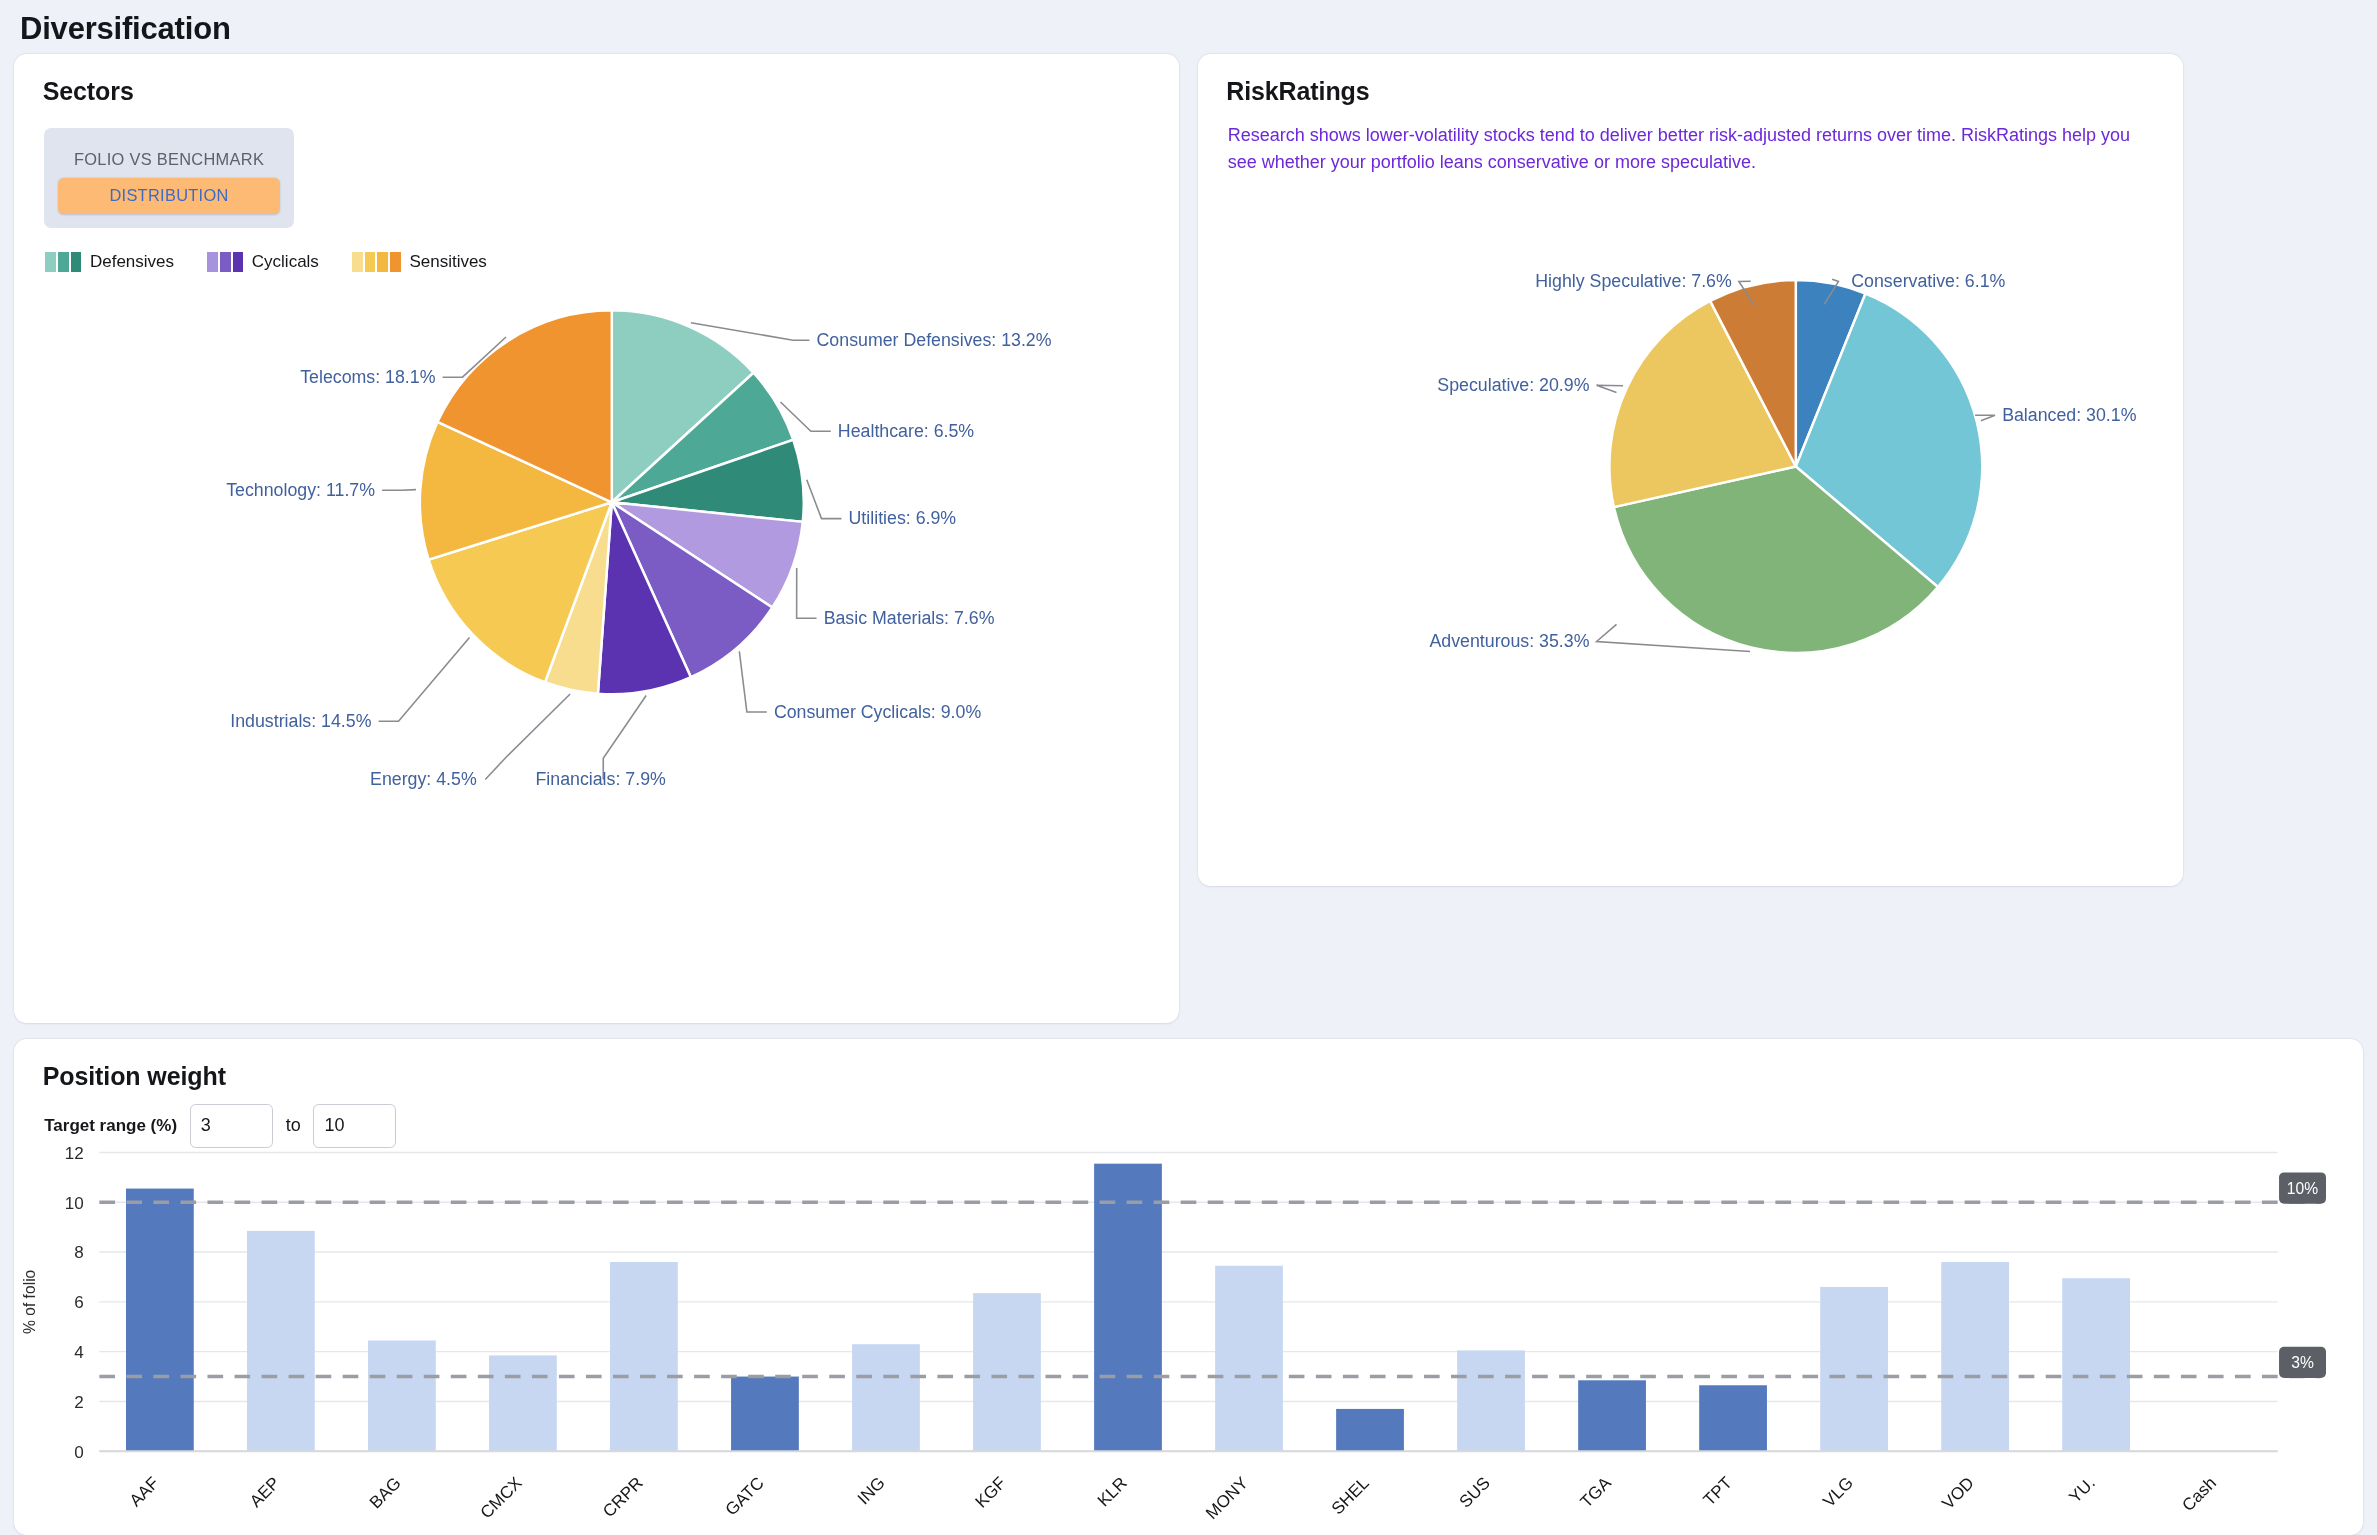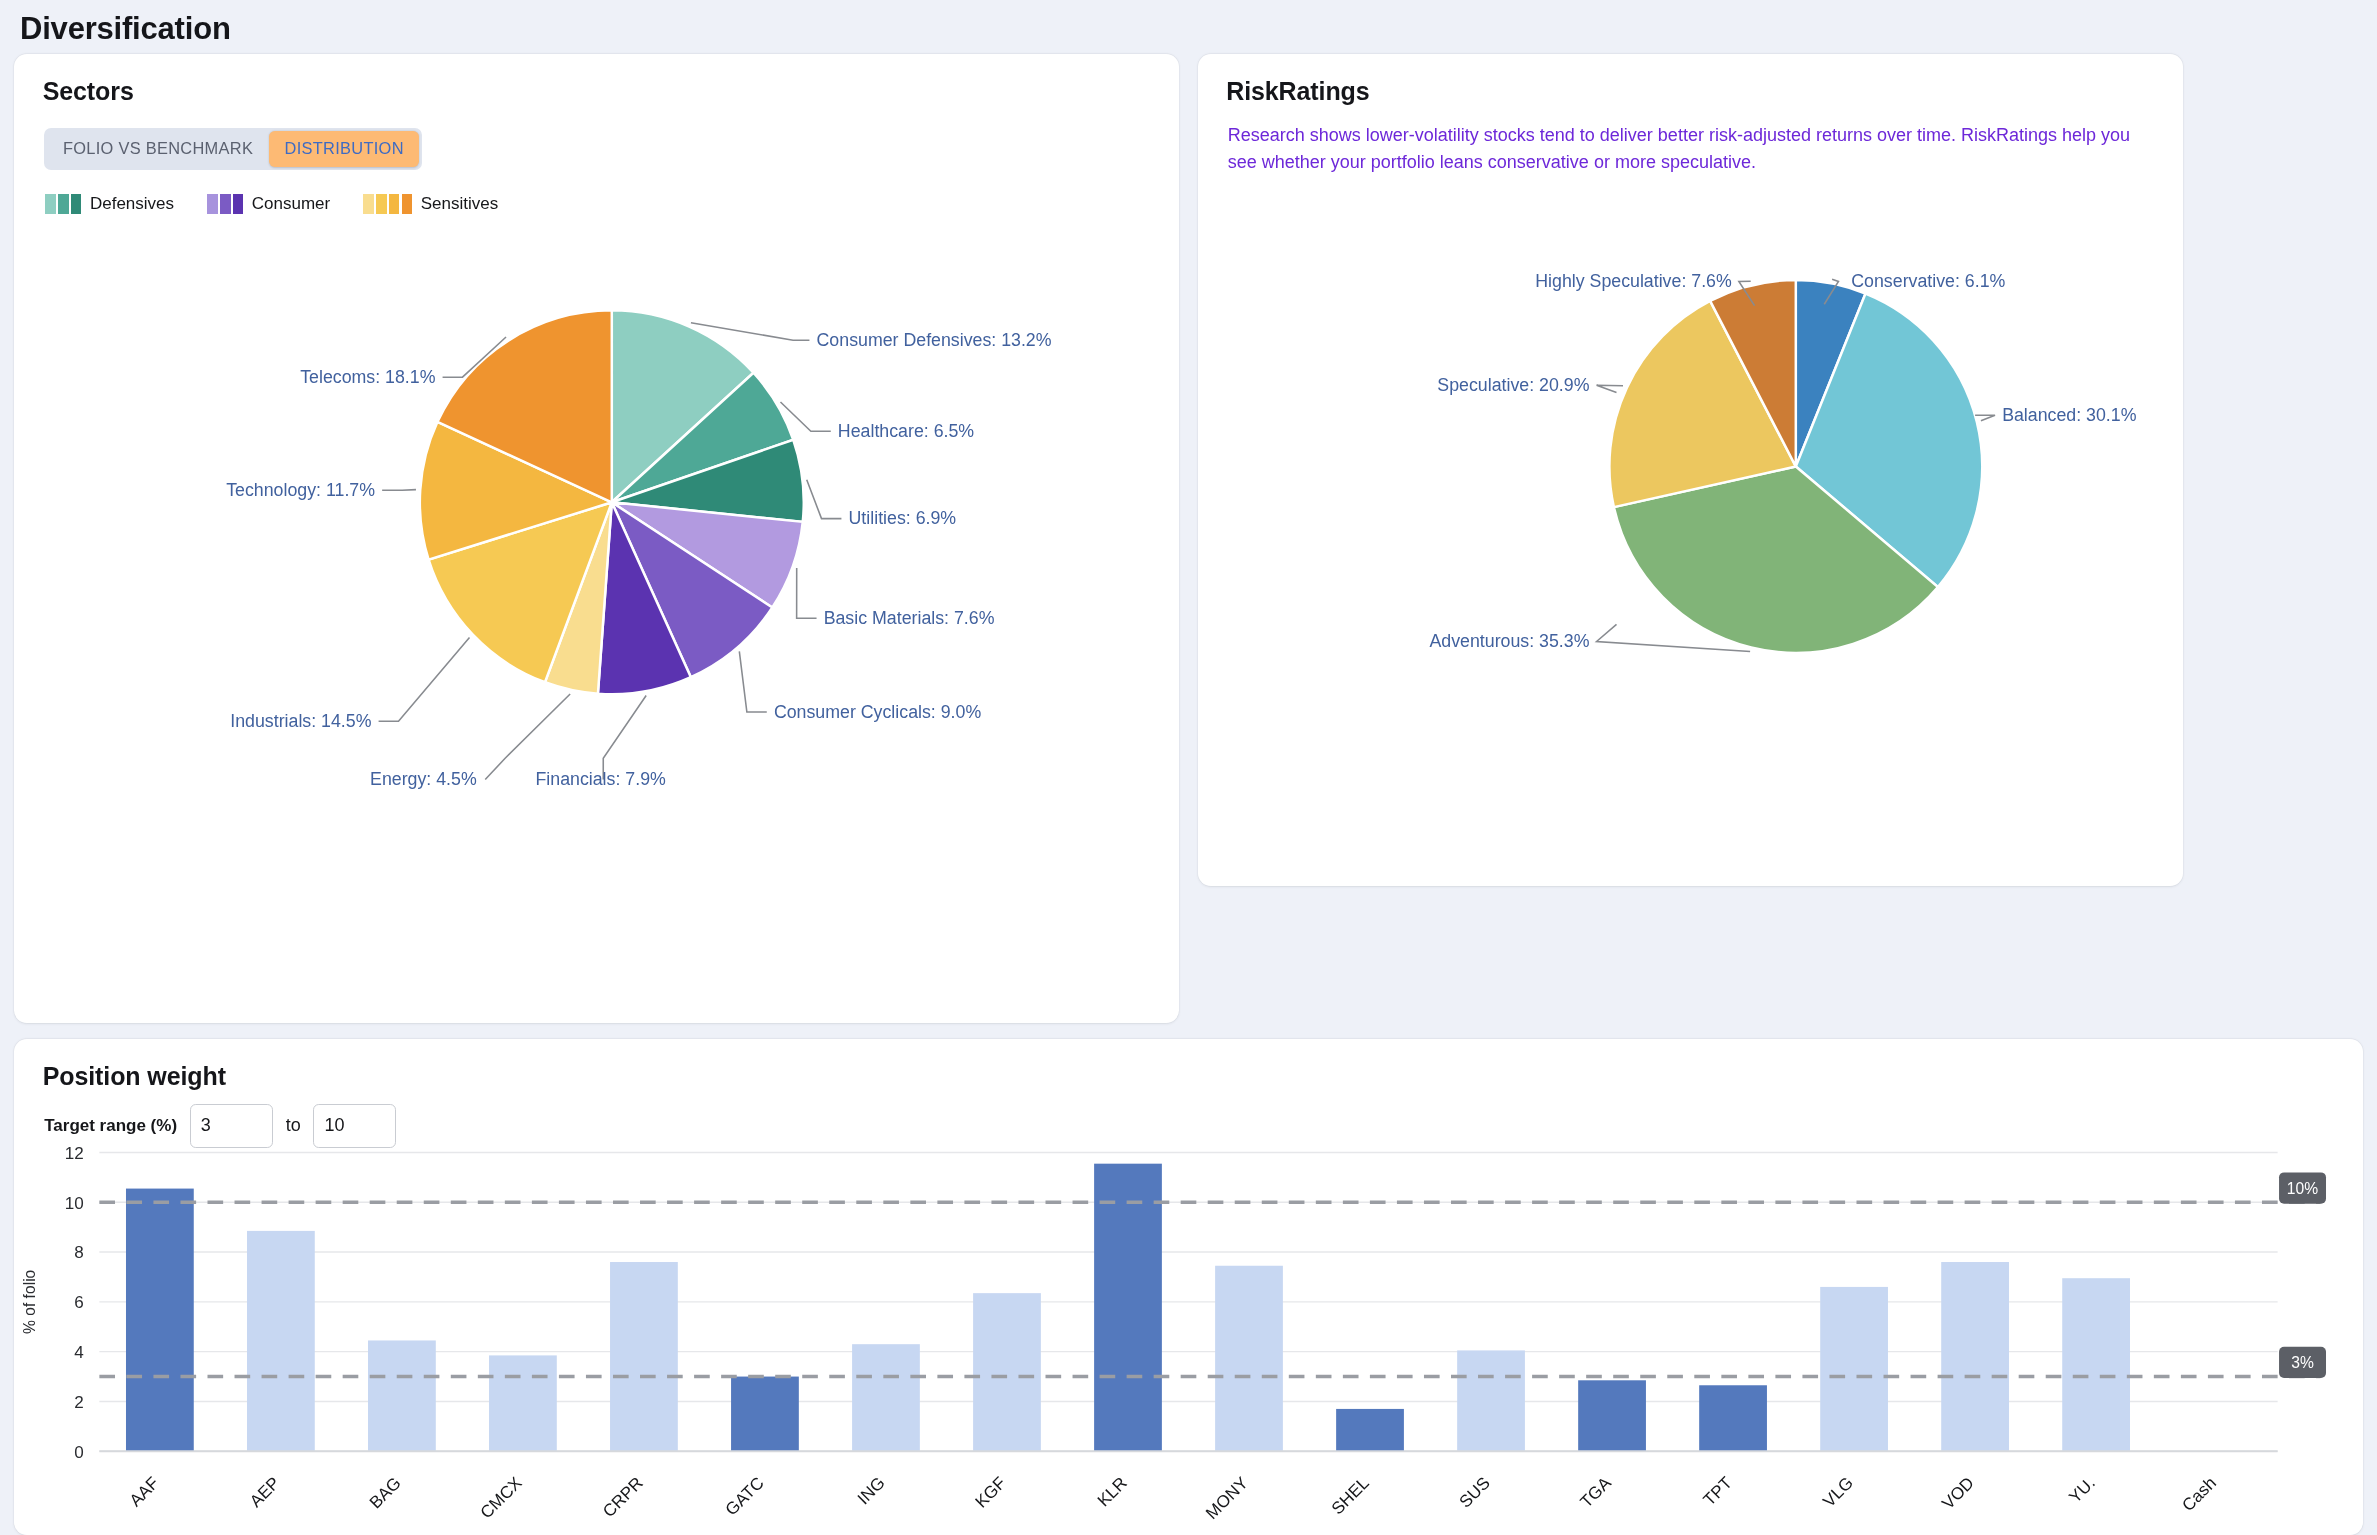--- a/index.html
+++ b/index.html
@@ -18,21 +18,21 @@
   .row-top { display:flex; gap:18.5px; padding:0 14.2px; align-items:stretch; }
   .card {
     background:#ffffff; border-radius:12.8px;
     box-shadow:0 0.7px 2.8px rgba(16,24,40,.08), 0 0 0 0.7px rgba(16,24,40,.03);
   }
   .card-sectors { width:1165px; height:969px; position:relative; }
   .card-risk { width:985px; height:832px; position:relative; }
   .card-title { font-size:25px; font-weight:bold; padding:23px 0 0 28.5px; color:#15161a; letter-spacing:-0.1px; }
 
   
-  .toggle-wrap { margin:21.3px 0 0 30px; display:inline-flex; background:#dfe4ee; border-radius:7.1px; padding:3px; }
+  .toggle-wrap { margin:21.3px 0 0 30px; display:inline-flex; background:#dfe4ee; border-radius:7.1px; padding:14px;flex-direction:column; }
   .toggle-btn { font-size:16.4px; letter-spacing:0.3px; padding:8.5px 15.7px; border-radius:5.7px; color:#5b6170; cursor:pointer; border:none; background:transparent; font-family:inherit;}
   .toggle-btn.active { background:#fdba74; color:#3d6bc4; box-shadow:0 0.7px 2.1px rgba(16,24,40,.18); }
 
   
   .legend { display:flex; gap:33px; margin:24px 0 0 31px; align-items:center; }
   .legend-item { display:flex; align-items:center; gap:8.5px; }
   .sw-group { display:flex; gap:2.1px; }
   .sw { width:10.7px; height:20.6px; }
   .legend-label { font-size:17px; color:#16171a; }
 
@@ -85,21 +85,21 @@
             <i class="sw" style="background:#2f8a77"></i>
         </span>
         <span class="legend-label">Defensives</span>
       </div>
       <div class="legend-item">
         <span class="sw-group">
           <i class="sw" style="background:#a793dd"></i>
             <i class="sw" style="background:#7b5bc4"></i>
             <i class="sw" style="background:#5b33b0"></i>
         </span>
-        <span class="legend-label">Consumer</span>
+        <span class="legend-label">Cyclicals</span>
       </div>
       <div class="legend-item">
         <span class="sw-group">
           <i class="sw" style="background:#f9dd8f"></i>
             <i class="sw" style="background:#f6c953"></i>
             <i class="sw" style="background:#f4b740"></i>
             <i class="sw" style="background:#ef942f"></i>
         </span>
         <span class="legend-label">Sensitives</span>
       </div>

